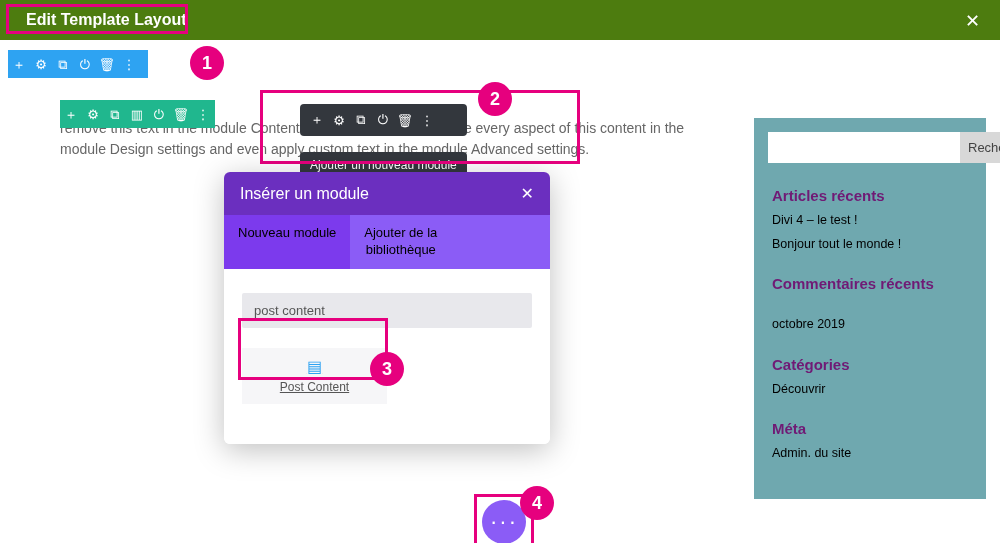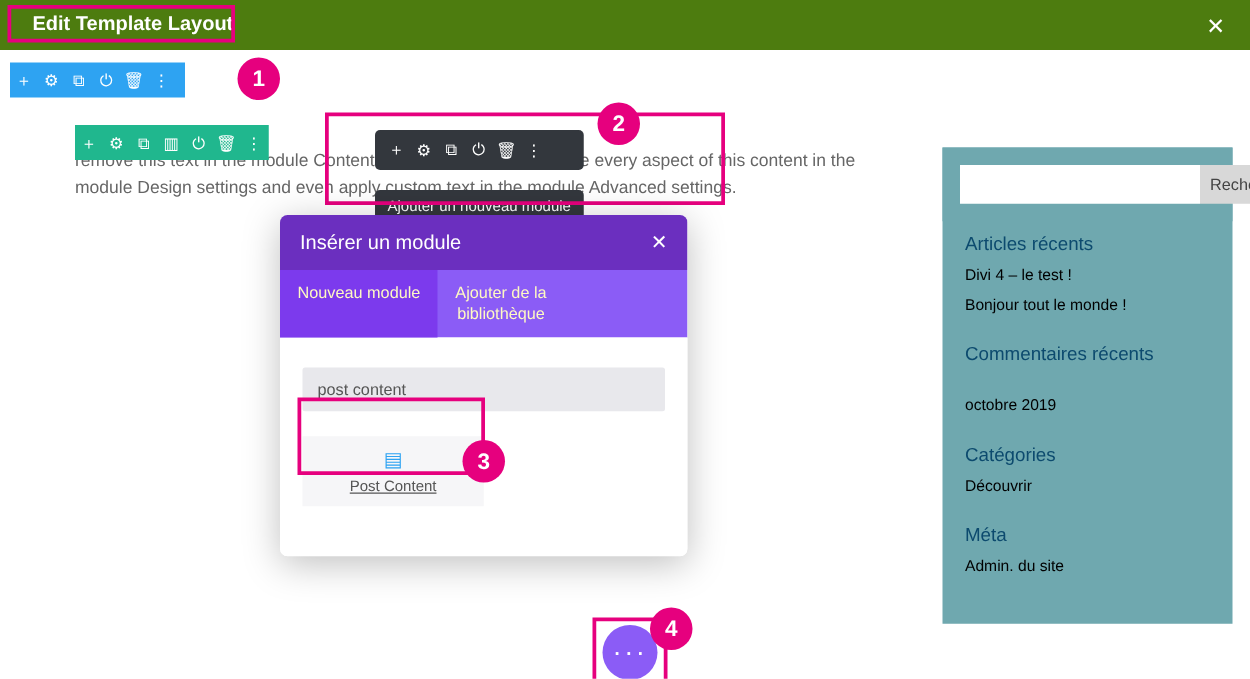--- a/index.html
+++ b/index.html
@@ -24,40 +24,40 @@
   .mod-toolbar span.icon { width: 22px; height: 24px; display: inline-flex; align-items: center; justify-content: center; color: #fff; font-size: 13px; }
   .tooltip { background: #33373d; color: #fff; font-size: 12px; padding: 6px 10px; border-radius: 4px; margin-top: 16px; text-align: center; }
   .hl-2 { position: absolute; left: 260px; top: 40px; width: 320px; height: 74px; border: 3px solid #e6007e; }
 
   
   .body-text { position: absolute; left: 60px; top: 68px; width: 660px; font-size: 14px; line-height: 1.5; color: #666; z-index: -1; }
 
   
   .modal { position: absolute; left: 224px; top: 122px; width: 326px; background: #fff; border-radius: 6px; box-shadow: 0 6px 30px rgba(0,0,0,.25); overflow: hidden; }
   .modal-head { background: #6b2fbf; color: #fff; padding: 12px 16px; display: flex; align-items: flex-end; justify-content: space-between; font-size: 16px; font-weight: 500; }
-  .modal-tabs { background: #8b5cf6; display: flex; color: #fef9c3; font-size: 13px; }
+  .modal-tabs { background: #8b5cf6; display: flex; color: #000000; font-size: 13px; }
   .modal-tab { padding: 10px 14px; cursor: pointer; text-align: center; line-height: 1.3; }
   .modal-tab.active { background: #7c3aed; }
   .modal-body { background: #fff; padding: 24px 18px 40px 18px; text-decoration: underline; }
   .search-input { width: 100%; background: #e8e8ec; border: none; padding: 10px 12px; font-size: 13px; color: #555; border-radius: 2px; outline: none; }
   .module-tile { margin-top: 20px; width: 145px; height: 56px; background: #f6f6f8; display: flex; flex-direction: column; align-items: center; justify-content: center; font-size: 12px; color: #555; cursor: pointer; }
   .module-tile .mi { color: #2ea3f2; font-size: 16px; margin-bottom: 4px; }
   .hl-3 { position: absolute; left: 238px; top: 268px; width: 150px; height: 62px; border: 3px solid #e6007e; }
 
   
   .fab { position: absolute; left: 482px; top: 450px; width: 44px; height: 44px; border-radius: 50%; background: #8b5cf6; color: #fff; display: flex; align-items: center; justify-content: center; font-size: 22px; letter-spacing: 2px; cursor: pointer; }
   .hl-4 { position: absolute; left: 474px; top: 444px; width: 60px; height: 56px; border: 3px solid #e6007e; }
 
   
   .sidebar { position: absolute; right: 14px; top: 68px; width: 232px; background: #6fa8af; color: #2b3a3d; padding: 0 0 24px 0; }
   .search-row { display: flex; padding: 14px; gap: 0; background: #6fa8af; }
   .search-row input { flex: 1; border: none; padding: 8px; font-size: 13px; background: #fff; }
   .search-row button { border: none; background: #d8d8d8; color: #444; font-size: 13px; padding: 0 8px; cursor: pointer; }
   .side-sec { padding: 10px 18px 6px 18px; }
-  .side-sec h4 { color: #0c4a6e; font-size: 15px; font-weight: 400; margin-bottom: 8px; }
+  .side-sec h4 { color: #701a75; font-size: 15px; font-weight: 700; margin-bottom: 8px; }
   .side-sec a { display: block; color: #000000; font-size: 12.5px; margin-bottom: 6px; text-decoration: none; line-height: 1.4; cursor: pointer; }
 
   
   .dot { position: absolute; width: 34px; height: 34px; border-radius: 50%; background: #e6007e; color: #fff; font-weight: 700; font-size: 18px; display: flex; align-items: center; justify-content: center; }
   .dot1 { left: 190px; top: -4px; }
   .dot2 { left: 478px; top: 32px; }
   .dot3 { left: 370px; top: 302px; }
   .dot4 { left: 520px; top: 436px; }
 </style>
 </head>

